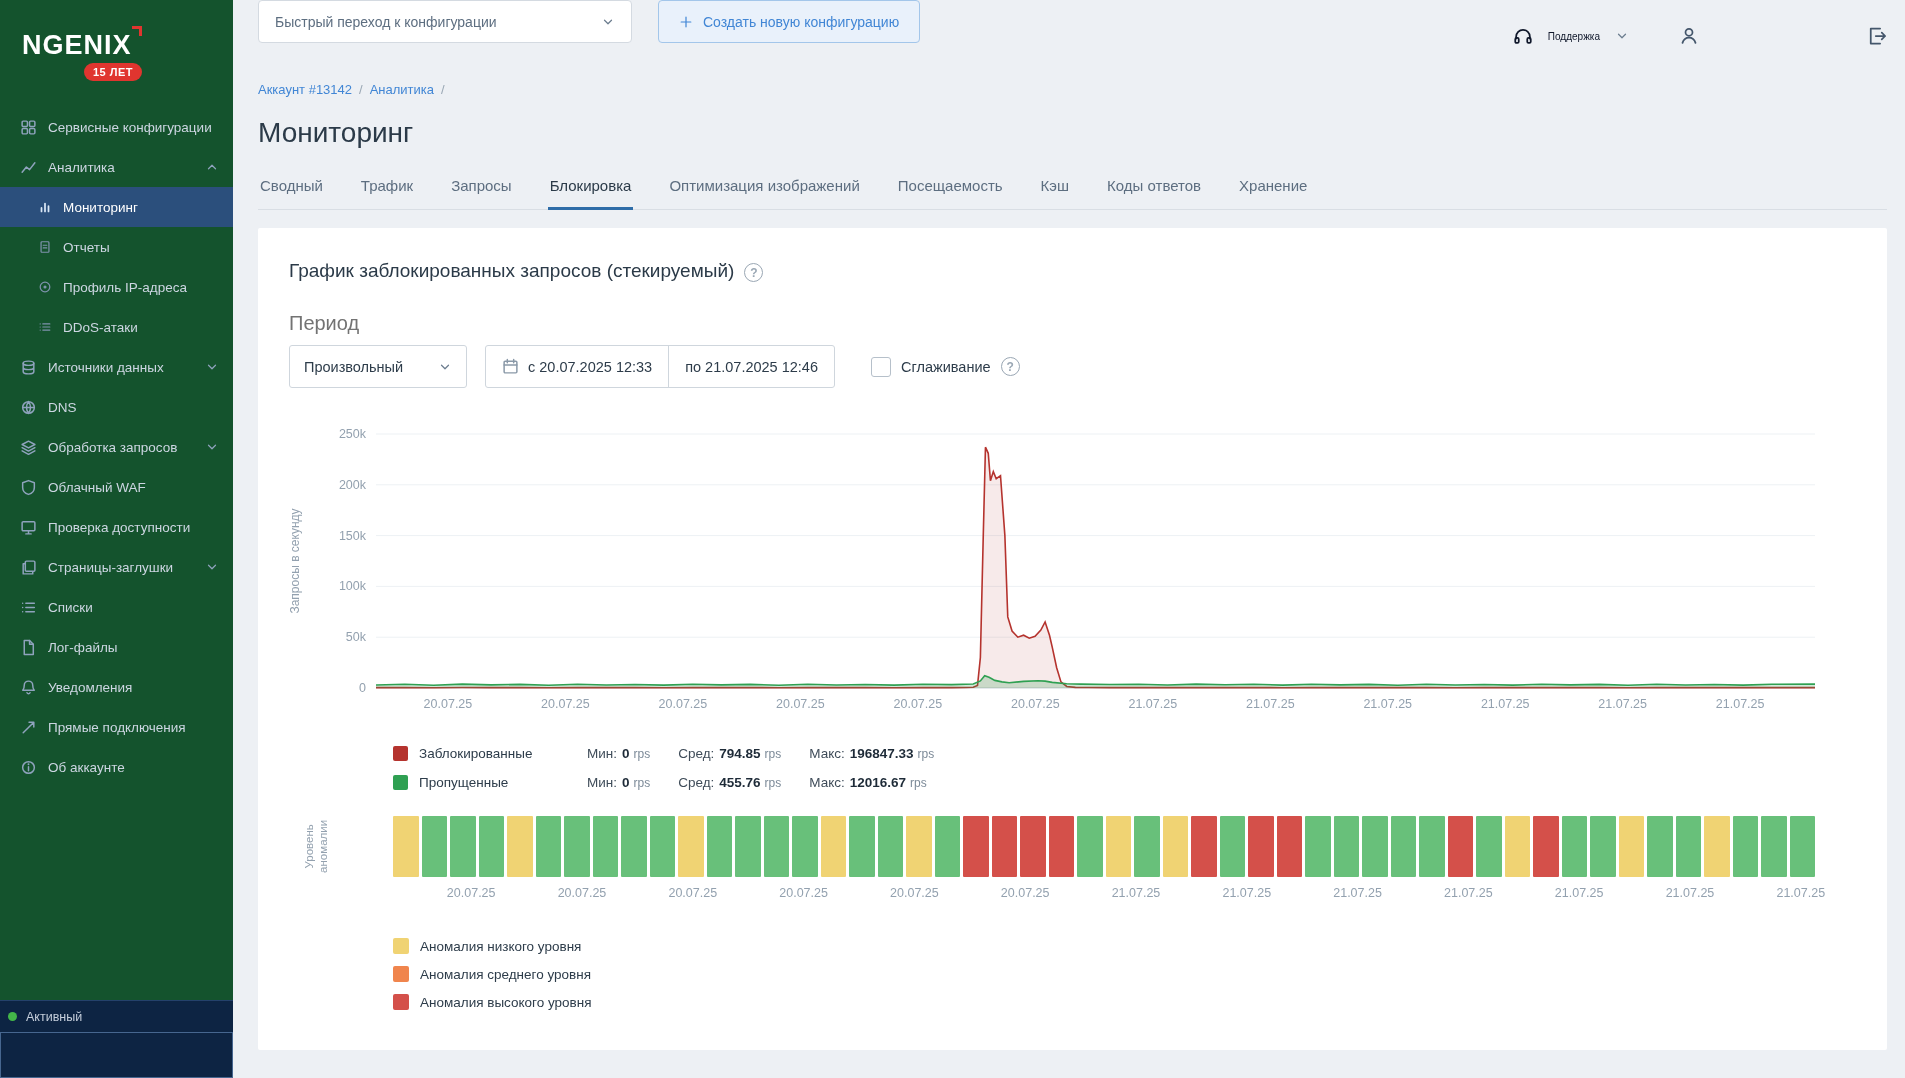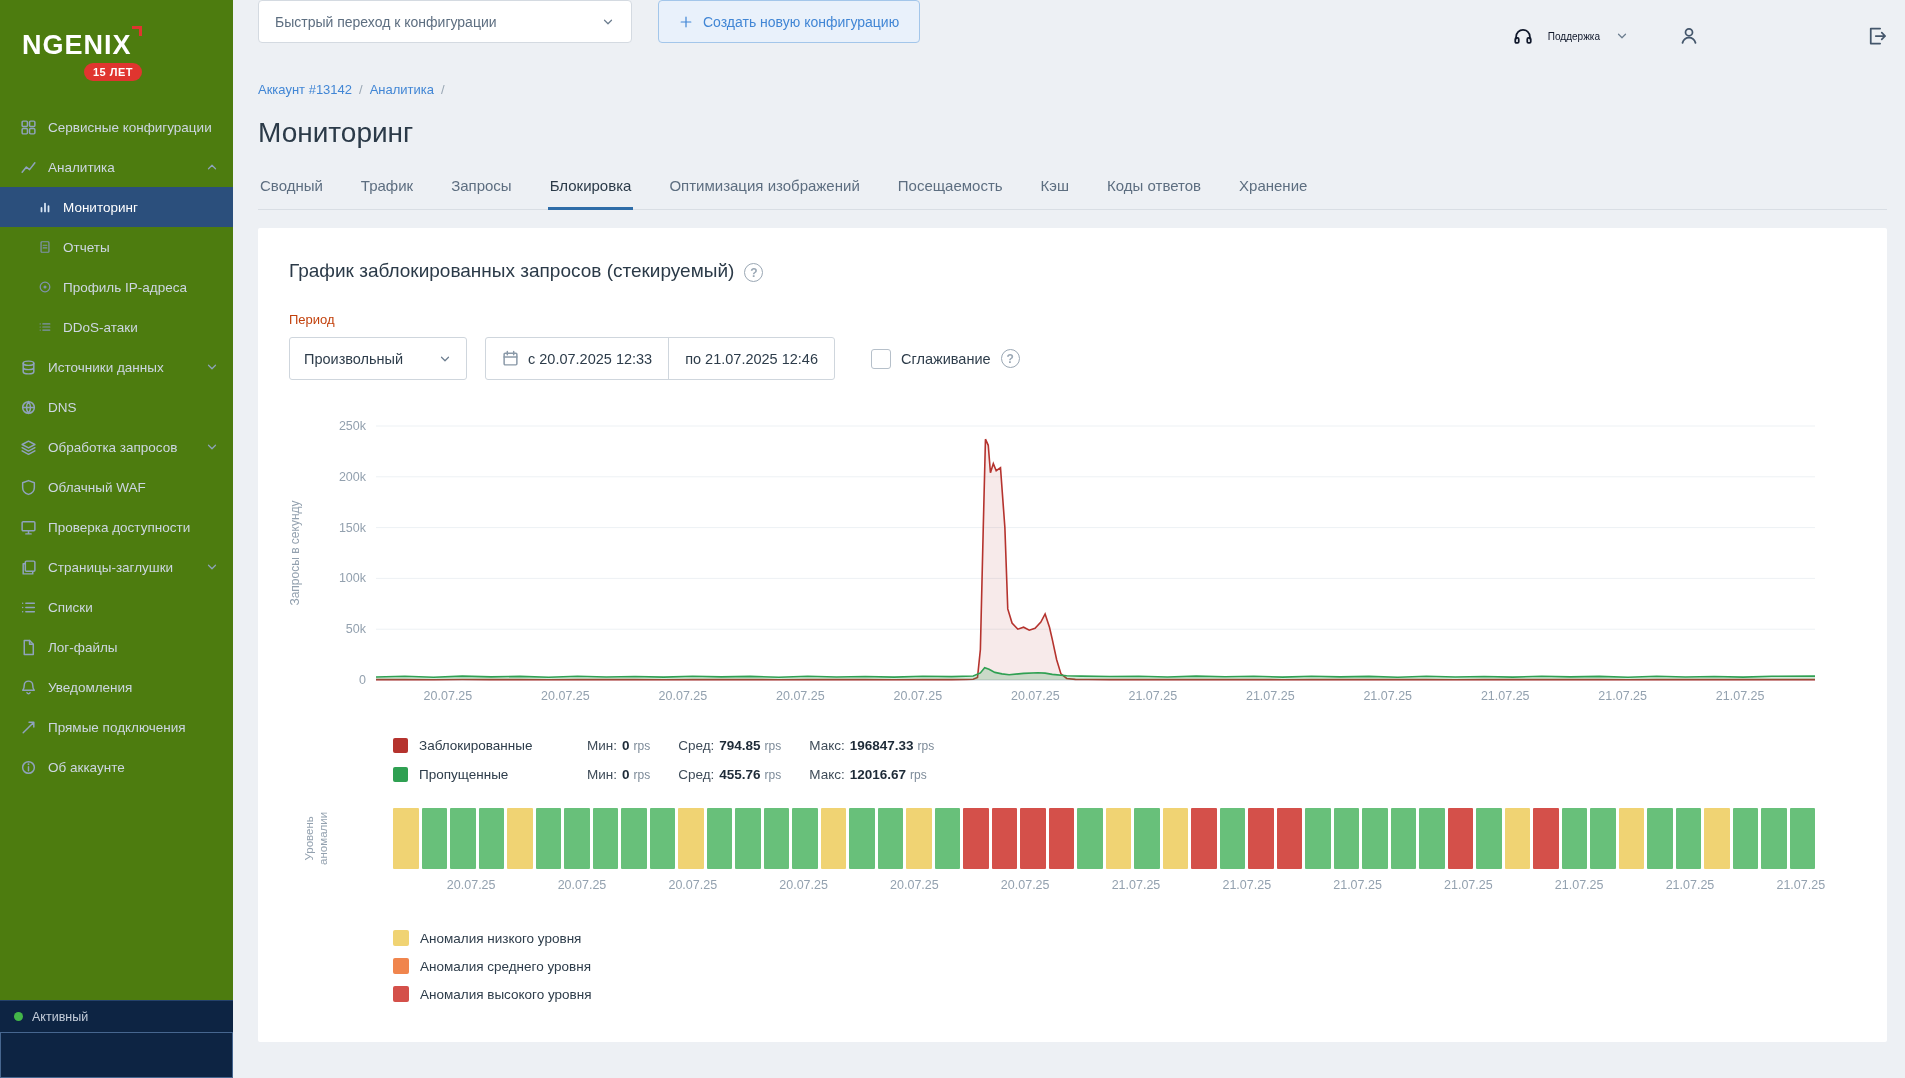--- a/index.html
+++ b/index.html
@@ -1,41 +1,41 @@
 <!DOCTYPE html>
 <html><head>
 <meta charset="utf-8">
 <style>
   * { margin:0; padding:0; box-sizing:border-box; }
   html,body { width:1905px; height:1078px; }
   body { font-family:"Liberation Sans", sans-serif; background:#edf0f4; color:#2d3c4a; overflow:hidden; }
   .app { display:flex; width:1905px; height:1078px; }
 
   
-  .sidebar { width:233px; min-width:233px; background:#4d7c0f; display:flex; flex-direction:column; color:#cdd6e2; }
+  .sidebar { width:233px; min-width:233px; background:#14532d; display:flex; flex-direction:column; color:#cdd6e2; }
   .logo-block { padding:30px 0 26px 22px; }
   .logo-wrap { position:relative; display:inline-block; }
   .logo-text { font-size:27px; font-weight:bold; letter-spacing:1px; color:#ffffff; }
   .logo-corner { position:absolute; top:-4px; right:-10px; width:10px; height:10px;
                  border-top:3px solid #e0352f; border-right:3px solid #e0352f; }
   .logo-badge { display:inline-block; background:#e0352f; color:#fff; font-size:11px; font-weight:bold;
                 padding:3px 9px; border-radius:10px; margin:2px 0 0 62px; letter-spacing:.5px; }
   .nav { display:flex; flex-direction:column; }
   .nav-item { height:40px; display:flex; align-items:center; gap:11px; padding:0 14px 0 20px;
               font-size:13.5px; color:#cdd6e2; cursor:pointer; white-space:nowrap; }
   .nav-item .ic { color:#8fa3bd; }
   .nav-item .nav-label { flex:1; overflow:hidden; text-overflow:ellipsis; }
   .nav-item .chev { margin-left:auto; color:#8fa3bd; }
   .nav-item.sub { padding-left:38px; font-size:13.5px; }
   .nav-item.sub .ic { color:#7f93ad; }
   .nav-item.active { background:#2b4f7c; color:#ffffff; }
   .nav-item.active .ic { color:#d9e6f5; }
   .sidebar-bottom { margin-top:auto; }
   .status-row { height:32px; background:#0d2443; border-top:1px solid #24416b; display:flex;
-                align-items:center; gap:9px; padding:0 14px; font-size:12.5px; color:#c5cedb; }
+                align-items:center; gap:9px; padding:0 8px; font-size:12.5px; color:#c5cedb; }
   .status-dot { width:9px; height:9px; border-radius:50%; background:#43b649; }
   .footer-box { height:46px; background:#0d2443; border:1px solid #46668f; }
 
   
   .ic { width:17px; height:17px; fill:none; stroke:currentColor; stroke-width:1.4;
         stroke-linecap:round; stroke-linejoin:round; flex:none; }
   .ic.small { width:14px; height:14px; }
   .ic.big { width:20px; height:20px; }
 
   
@@ -64,21 +64,21 @@
   .tab { padding:0 2px 13px; font-size:15px; color:#5d6e80; border-bottom:3px solid transparent;
          margin-bottom:-1px; cursor:pointer; white-space:nowrap; }
   .tab.active { color:#2b3a48; border-bottom-color:#2f6da8; }
 
   .card { background:#fff; margin-top:18px; padding:32px 32px 40px 31px; min-height:806px; border-radius:2px; }
   .panel-head { display:flex; align-items:flex-end; gap:10px; }
   .panel-title { font-size:19px; font-weight:500; color:#2b3a48; }
   .qmark { width:19px; height:19px; border-radius:50%; border:1.5px solid #9aa7b4; color:#9aa7b4;
            font-size:12px; font-weight:bold; display:flex; align-items:center; justify-content:center;
            cursor:pointer; flex:none; }
-  .period-label { margin-top:30px; font-size:13px; color:#c2410c; }
+  .period-label { margin-top:30px; font-size:20px; color:#737373; }
   .controls { margin-top:10px; display:flex; align-items:center; height:43px; }
   .period-select { width:178px; height:43px; border:1px solid #cfd6dd; border-radius:3px; display:flex;
                    align-items:center; justify-content:space-between; padding:0 14px; font-size:14.5px;
                    color:#2d3c4a; cursor:pointer; background:#fff; }
   .period-select .chev { color:#6b7c8e; }
   .date-range { margin-left:18px; height:43px; border:1px solid #cfd6dd; border-radius:3px; display:flex; align-items:stretch; background:#fff; }
   .date-cell { display:flex; align-items:center; gap:9px; padding:0 16px; font-size:14.5px; color:#2d3c4a; cursor:pointer; }
   .date-cell + .date-cell { border-left:1px solid #cfd6dd; }
   .date-cell .ic { color:#8a99a8; }
   .smoothing { margin-left:36px; display:flex; align-items:center; gap:10px; }

